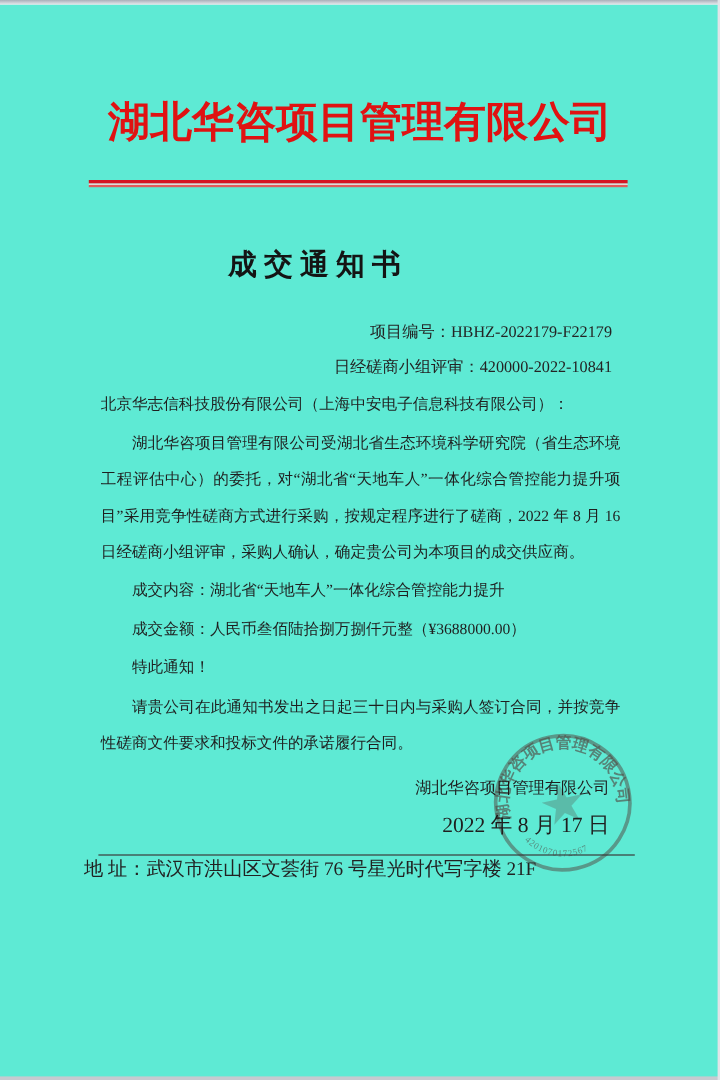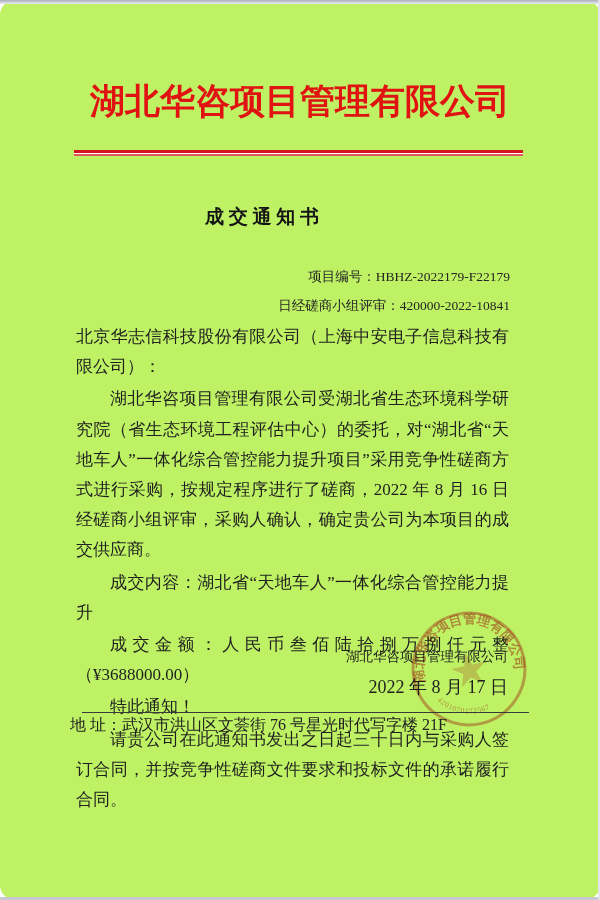--- a/index.html
+++ b/index.html
@@ -2,50 +2,50 @@
 <html><head>
 <meta charset="utf-8">
 <style>
   html,body{margin:0;padding:0;}
   body{
     width:600px;height:900px;
     background:#ffffff;
     font-family:"Liberation Serif","DejaVu Serif",serif;
     position:relative;overflow:hidden;
   }
-  .page{position:absolute;inset:0;background:#bef264;border-radius:15px;}
+  .page{position:absolute;inset:0;background:#5eead4;}
   
   .edge-top{position:absolute;top:0;left:0;width:600px;height:4px;
     background:linear-gradient(#a9afb9,#e9ebef);}
   .edge-bottom{position:absolute;bottom:0;left:0;width:600px;height:3px;background:#c6cad0;}
   .edge-right{position:absolute;top:0;right:0;width:2px;height:900px;background:#e2e4e8;}
 
   .letterhead{
     position:absolute;top:78px;left:0;width:600px;
     text-align:center;font-size:35px;font-weight:bold;
     color:#e01212;letter-spacing:0px;white-space:nowrap;
   }
   .red-rule{position:absolute;top:150px;left:74px;width:449px;}
   .red-rule .thick{height:3px;background:#d41421;}
   .red-rule .gap{height:1px;background:#fff;}
   .red-rule .thin{height:1.5px;background:#e05a5a;}
 
   .doc-title{
     position:absolute;top:204px;left:0;width:524px;
-    text-align:center;font-size:19px;font-weight:bold;color:#141414;
+    text-align:center;font-size:24px;font-weight:bold;color:#141414;
     white-space:nowrap;
   }
   .meta{
     position:absolute;top:262px;left:0;right:90px;
     text-align:right;font-size:13.5px;color:#242424;line-height:29px;
     white-space:nowrap;
   }
   .body-text{
-    position:absolute;top:322px;left:76px;width:433px;
-    font-size:17px;color:#1f1f1f;line-height:30.2px;
+    position:absolute;top:322px;left:84px;width:433px;
+    font-size:13px;color:#1f1f1f;line-height:30.2px;
     text-align:justify;
   }
   .body-text p{margin:0 0 2px 0;}
   .body-text p.indent{text-indent:2em;}
   .signature{
     position:absolute;top:641px;left:0;right:92px;
     text-align:right;font-size:13.5px;color:#1f1f1f;line-height:31px;
     white-space:nowrap;
   }
   .signature .date-line{font-size:18px;}

